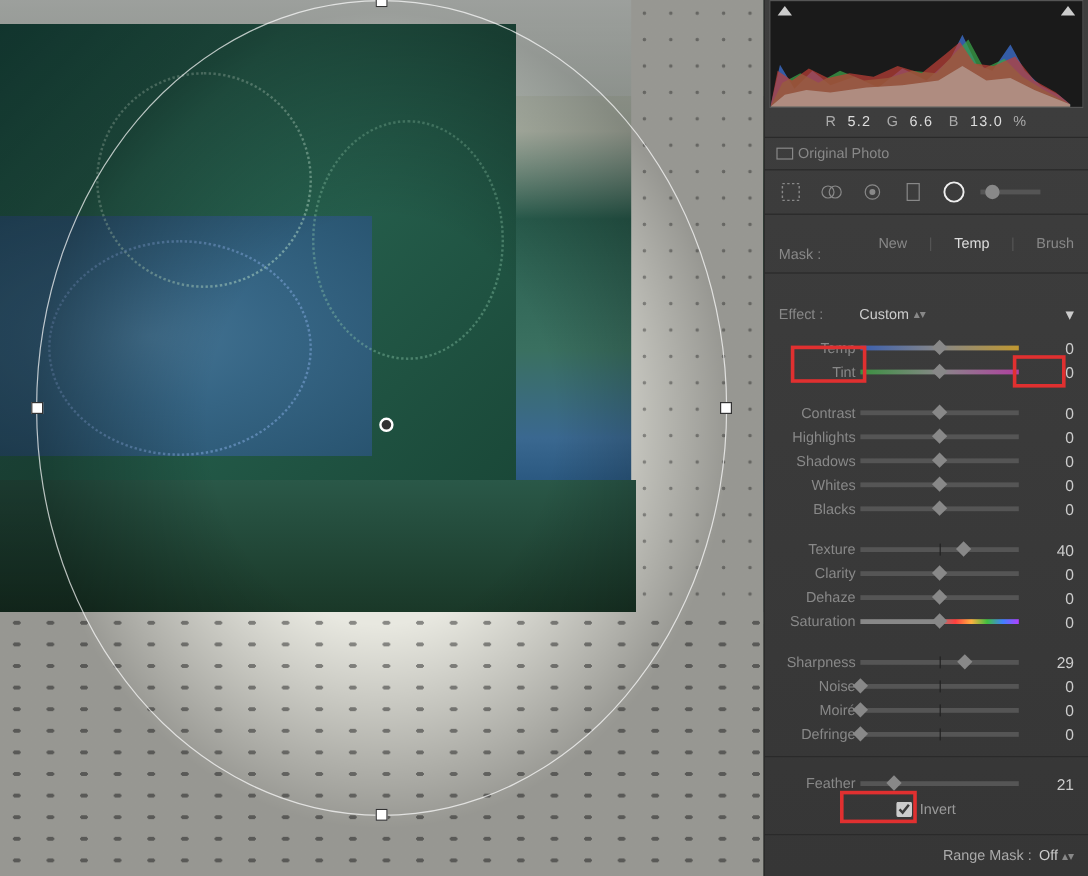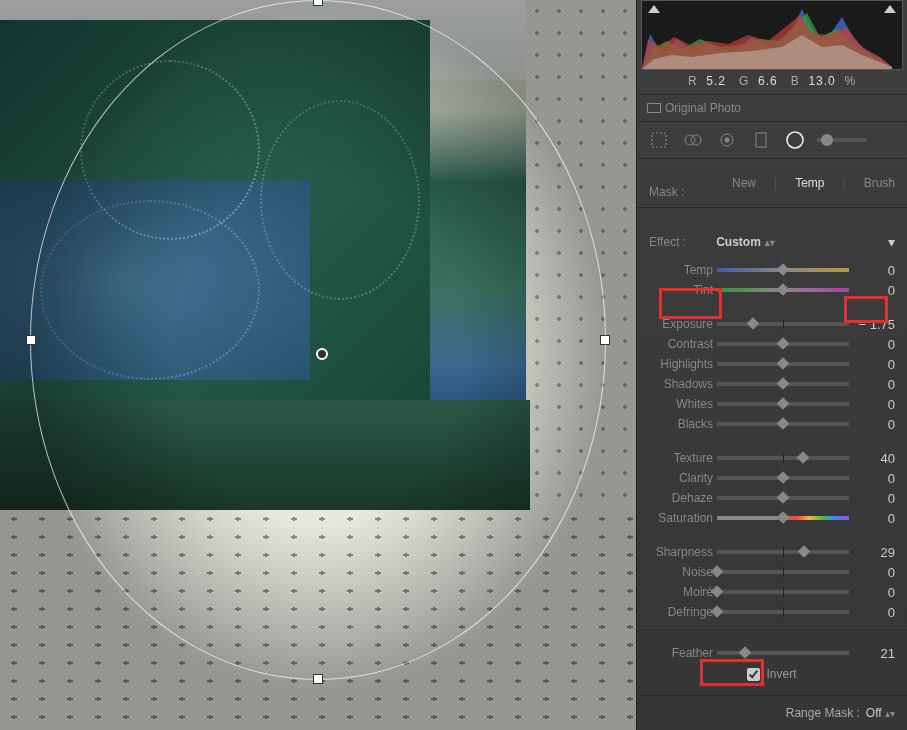--- a/index.html
+++ b/index.html
@@ -40,21 +40,21 @@
 .tool-slider { flex:1; display:flex; align-items:center; }
 .tool-slider-track { width:50px; height:4px; background:#555; position:relative; }
 .tool-slider-thumb { position:absolute; left:4px; top:-4px; width:12px; height:12px; border-radius:50%; background:#888; }
 .mask-row { padding:8px 12px; display:flex; gap:18px; align-items:center; border-bottom:1px solid #2a2a2a; }
 .mask-row .lbl { color:#888; flex:1;margin-top:18px; }
 .mask-row .opt { color:#888; cursor:pointer; }
 .mask-row .opt.active { color:#ddd; }
 .sliders { padding:8px 12px 4px; }
 .effect-row { display:flex; align-items:center; padding:4px 0 10px;margin-top:14px; }
 .effect-row .lbl { color:#888; }
-.effect-dd { margin-left:30px; color:#ccc; display:flex; align-items:center; gap:4px;font-weight:bold; }
+.effect-dd { margin-left:30px; color:#ccc; display:flex; align-items:center; gap:4px; }
 .effect-arrows { display:inline-block; font-size:10px; color:#888; }
 .chevron { margin-left:auto; color:#ccc; font-size:14px; }
 .slider-row { display:flex; align-items:center; height:20px; gap:4px; }
 .slider-row .lbl { width:64px; text-align:right; color:#888; font-size:12px; }
 .slider-row .track { flex:1; height:10px; position:relative; display:flex; align-items:center; }
 .slider-row .track-line { position:absolute; left:0; right:0; height:4px; background:#555; top:3px; }
 .slider-row .tick { position:absolute; left:50%; width:1px; height:10px; background:#222; top:0; }
 .slider-row .thumb { position:absolute; width:11px; height:11px; top:-1px; transform:translateX(-50%); background:#888; }
 .slider-row .thumb.diamond { transform:translateX(-50%) rotate(45deg); width:9px; height:9px; top:0; }
 .slider-row .val { width:42px; text-align:right; color:#ccc; font-size:13px; }
@@ -185,29 +185,20 @@
             <span class="lbl">Tint</span>
       <div class="track">
               <div class="track-line tint-grad"></div>
               <div class="tick"></div>
               <div class="thumb diamond" style="left:50%"></div>
             </div>
       <span class="val">0</span>
           </div>
           <div class="group-gap"></div>
           <div class="slider-row">
-            <span class="lbl">Exposure</span>
-      <div class="track">
-              <div class="track-line "></div>
-              <div class="tick"></div>
-              <div class="thumb diamond" style="left:27%"></div>
-            </div>
-      <span class="val">− 1.75</span>
-          </div>
-          <div class="slider-row">
             <span class="lbl">Contrast</span>
       <div class="track">
               <div class="track-line "></div>
               <div class="tick"></div>
               <div class="thumb diamond" style="left:50%"></div>
             </div>
       <span class="val">0</span>
           </div>
           <div class="slider-row">
             <span class="lbl">Highlights</span>

